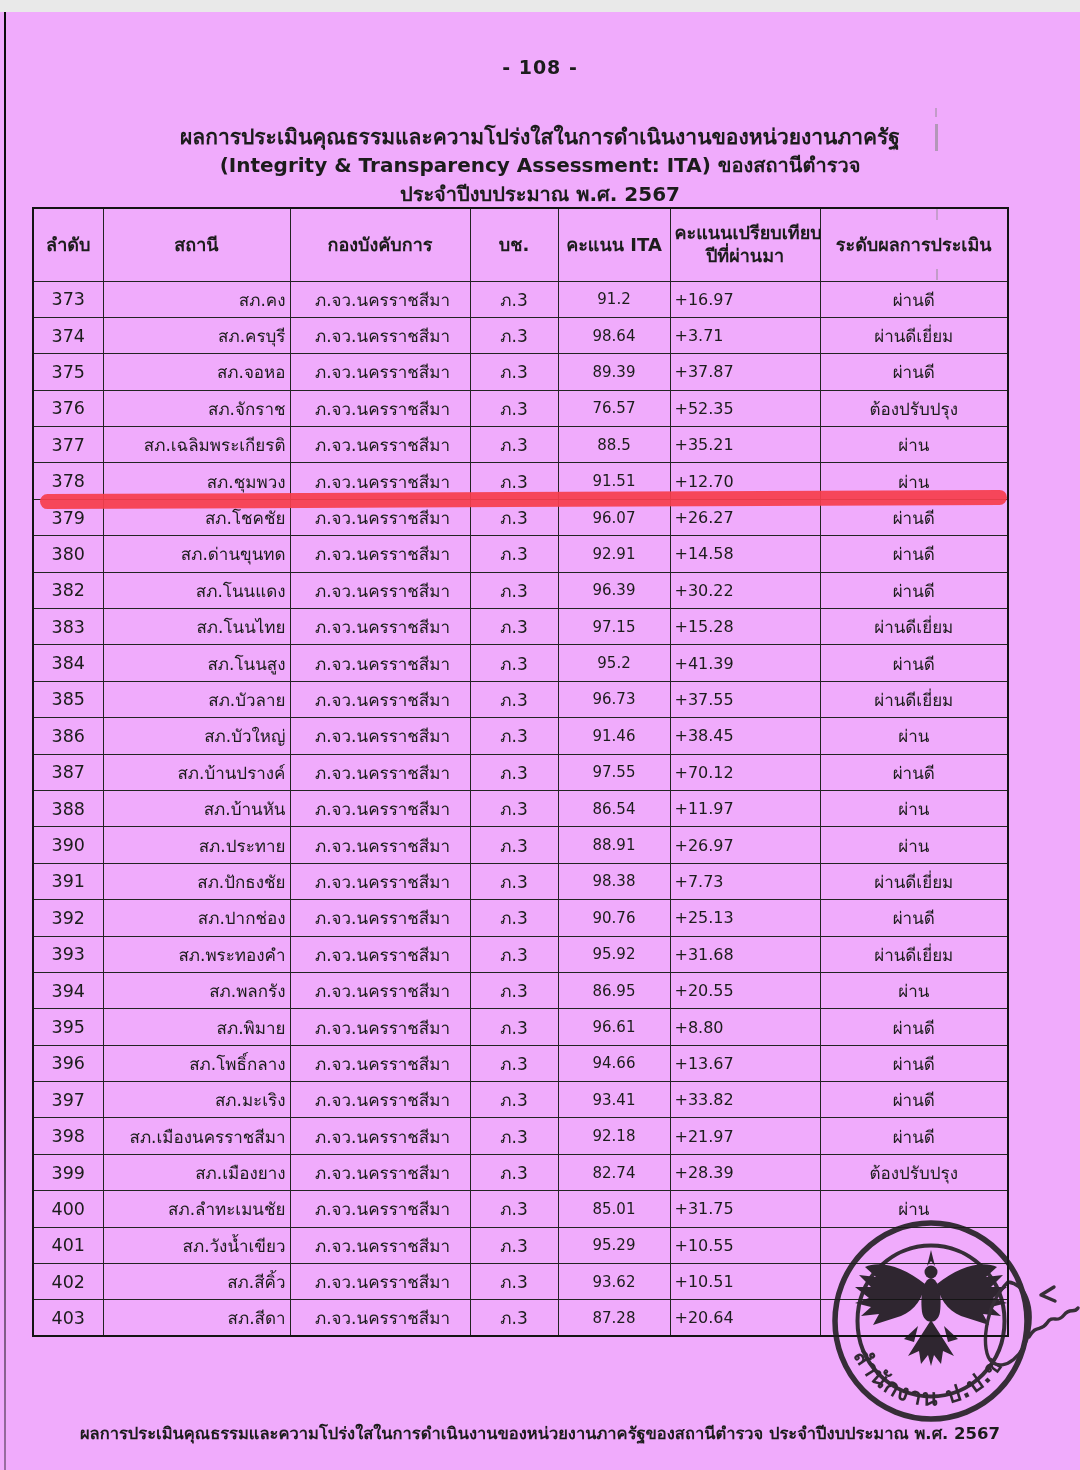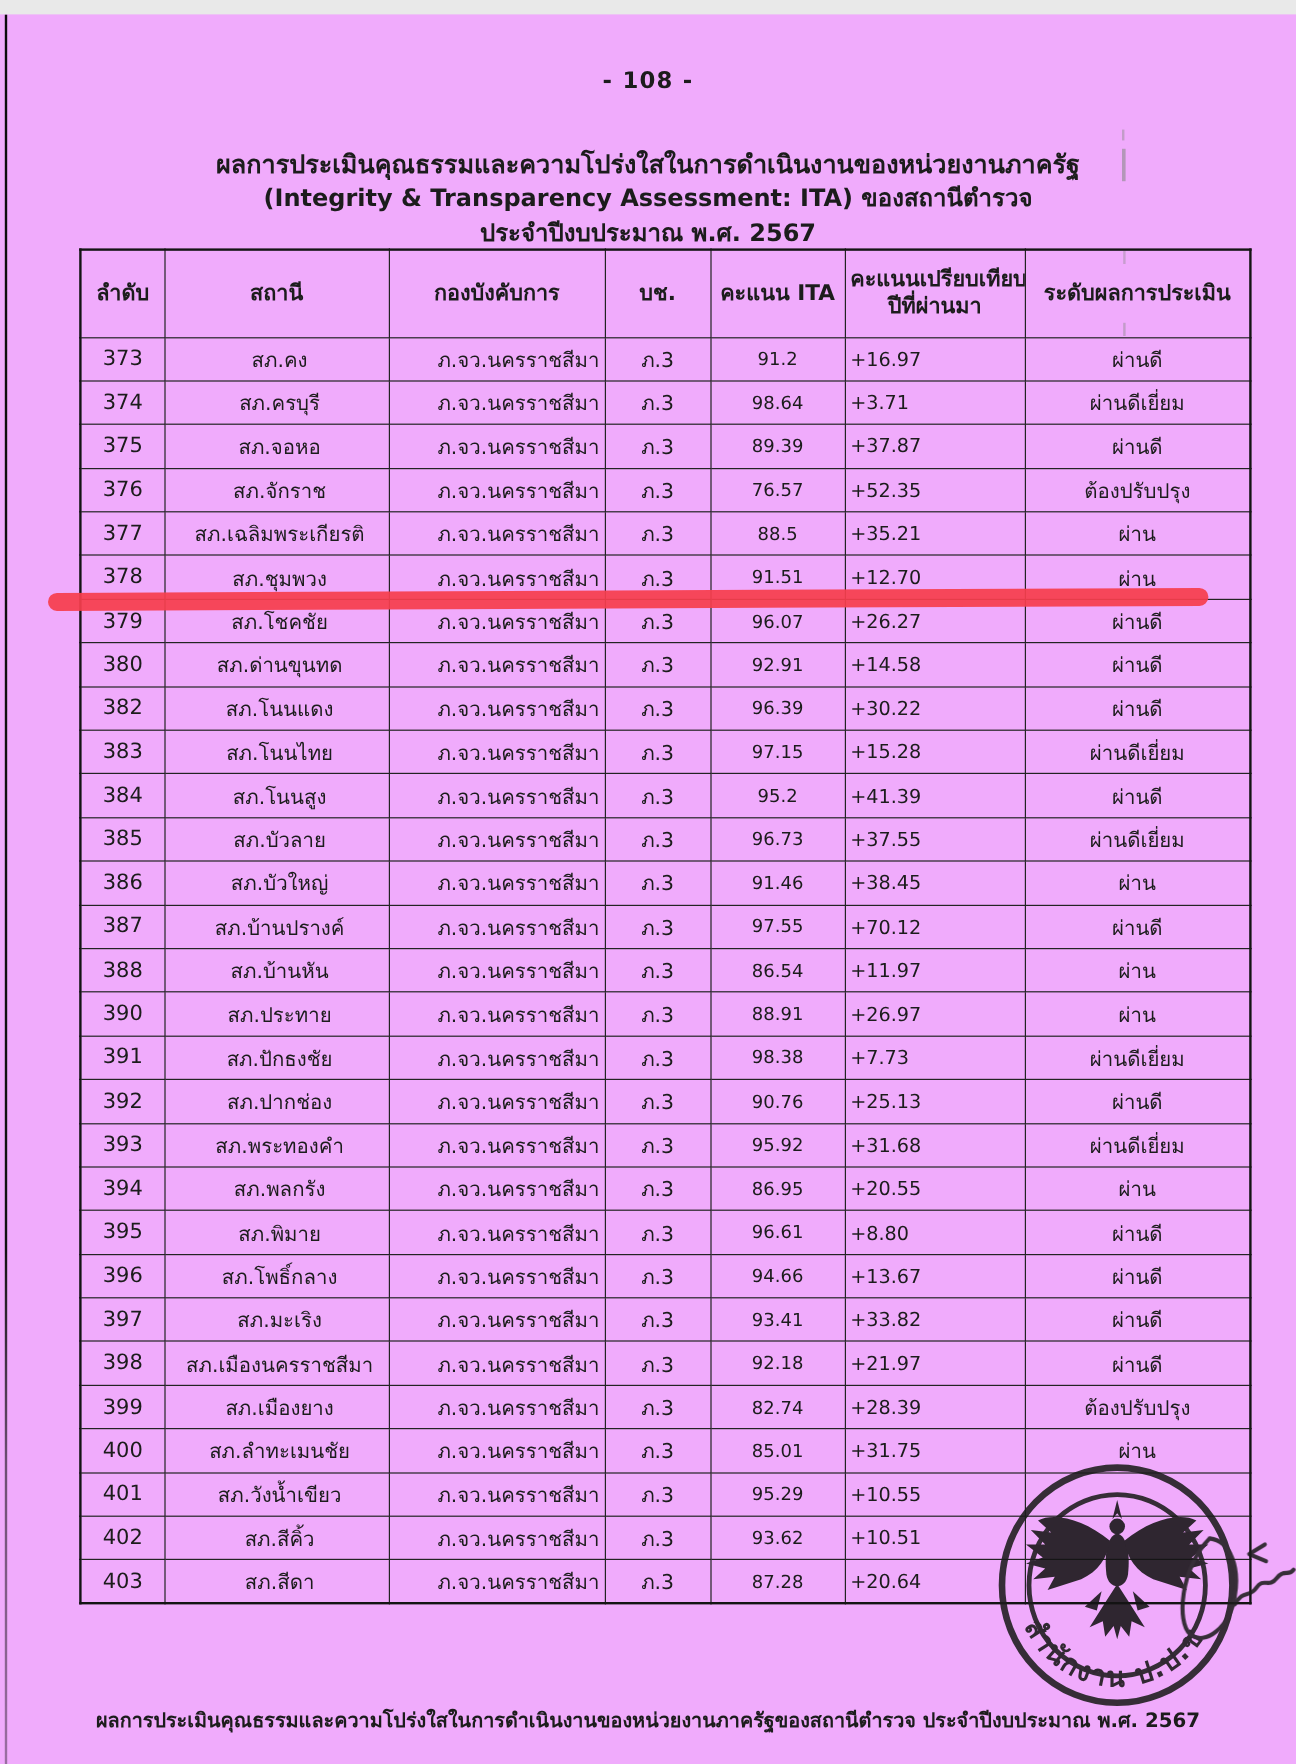--- a/index.html
+++ b/index.html
@@ -18,35 +18,35 @@
   .a4{left:936px;top:257px;width:2px;height:11px;opacity:.45;}
   
   .page-number{position:absolute;top:44px;left:0;width:100%;text-align:center;
     font-size:19px;font-weight:600;letter-spacing:1px;}
   .title{position:absolute;left:0;width:100%;text-align:center;font-weight:600;}
   .t1{top:108px;font-size:21px;}
   .t2{top:137px;font-size:20px;}
   .t3{top:166px;font-size:20px;}
   
   table.results{
-    position:absolute;left:66px;top:195px;width:975px;
+    position:absolute;left:32px;top:195px;width:975px;
     border-collapse:collapse;table-layout:fixed;
     border:2.5px solid #141414;
   }
   .results th,.results td{
     border:1.6px solid #232323;overflow:hidden;white-space:nowrap;
     vertical-align:middle;padding:0 4px;
   }
   .results thead tr{height:73px;}
   .results tbody tr{height:36.4px;}
   .results th{font-size:18px;font-weight:600;text-align:center;line-height:1.25;}
   .results td{font-size:17px;}
   td.c-no{text-align:center;font-size:17.5px;}
-  td.c-station{text-align:center;padding-left:9px;}
-  td.c-division{text-align:right;padding-left:9px;}
+  td.c-station{text-align:right;padding-left:9px;}
+  td.c-division{text-align:center;padding-left:9px;}
   td.c-bureau{text-align:center;}
   td.c-ita{text-align:center;font-size:15px;}
   td.c-delta{text-align:left;font-size:16px;}
   td.c-result{text-align:center;font-size:17px;}
   
   .hl-line{
     position:absolute;left:40px;top:480px;width:967px;height:15px;
     background:#f63e4e;border-radius:9px;transform:rotate(-0.25deg);
     opacity:.93;
   }

